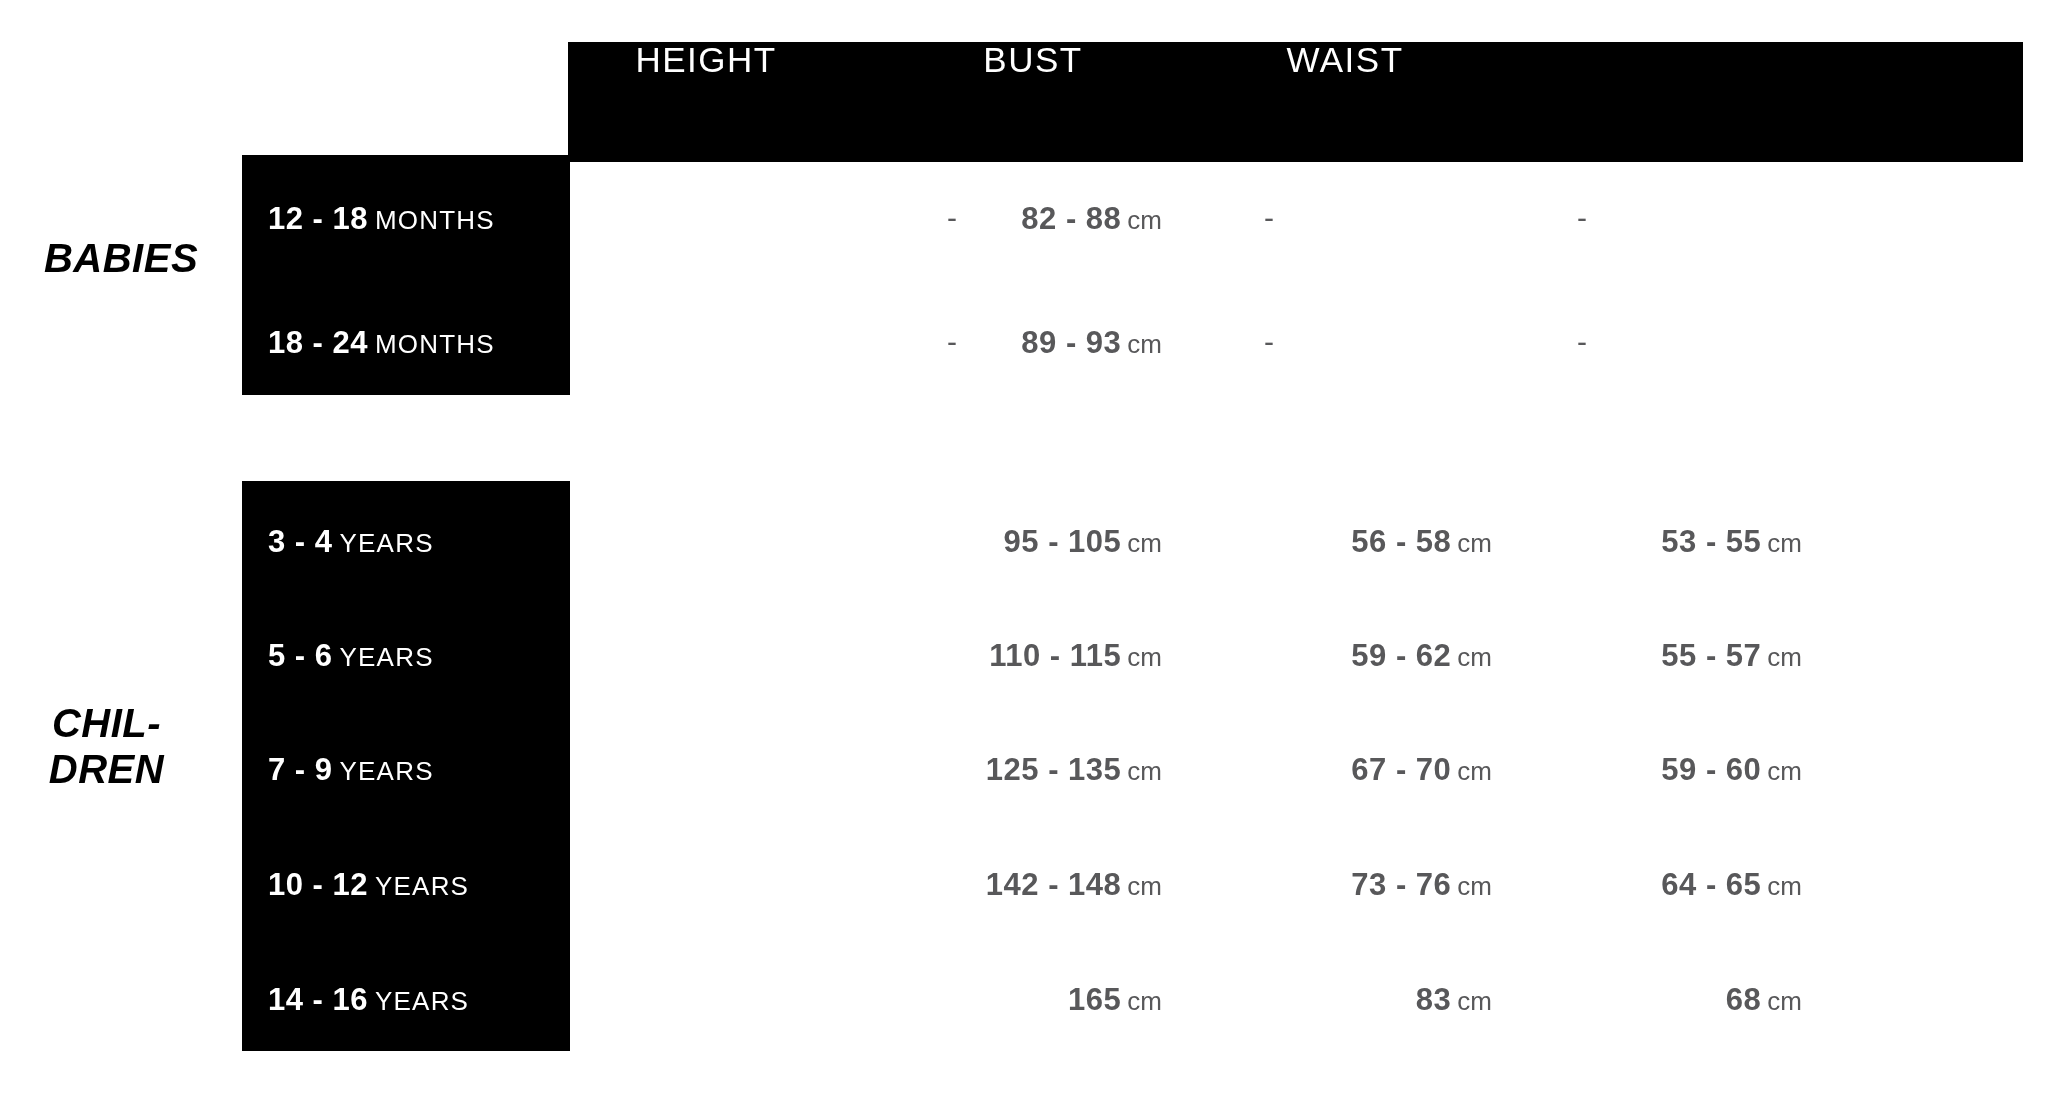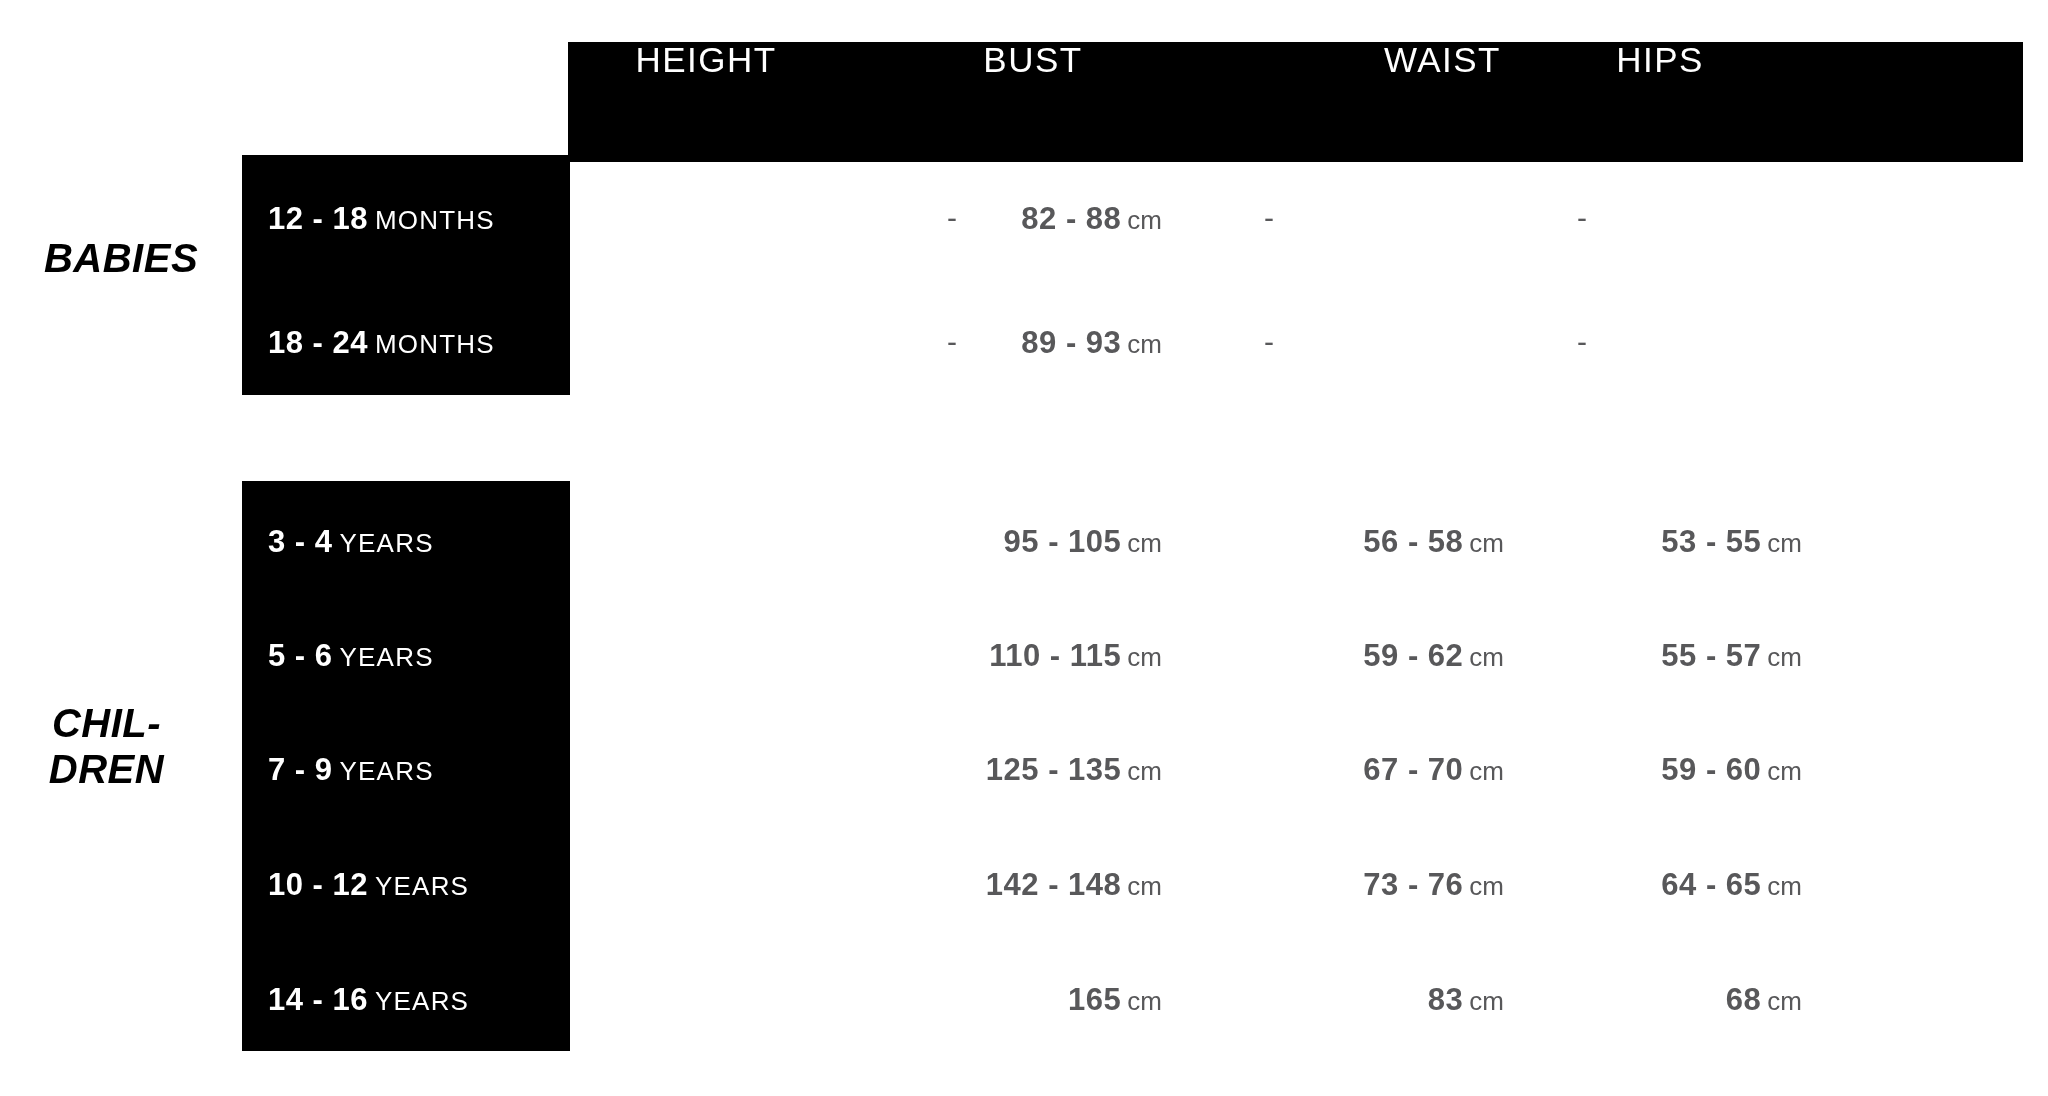--- a/index.html
+++ b/index.html
@@ -39,21 +39,21 @@
     line-height: 120px;
     color: #ffffff;
     font-size: 35px;
     letter-spacing: 1.5px;
     font-weight: 400;
     text-align: center;
     white-space: nowrap;
   }
   .hl-0 { left: 568px;  width: 276px; }
   .hl-1 { left: 908px;  width: 250px; }
-  .hl-2 { left: 1251px; width: 250px; text-align: right; }
+  .hl-2 { left: 1220px; width: 250px; }
   .hl-3 { left: 1535px; width: 250px; }
 
   
   .group-block {
     position: absolute;
     background: #000000;
   }
   #babies-block  { left: 242px; top: 155px; width: 328px; height: 240px; }
   #children-block{ left: 242px; top: 481px; width: 328px; height: 570px; }
 
@@ -120,39 +120,38 @@
     margin-left: 6px;
   }
   .val-dash {
     font-weight: 400;
     font-size: 30px;
     color: #58585a;
   }
 
   
   .vc-0 { left: 420px;  width: 500px; }
-  .vc-1 { left: 760px;  width: 490px; margin-left: 12px; }
+  .vc-1 { left: 760px;  width: 490px; }
   .vc-2 { left: 1080px; width: 480px; }
   .vc-3 { left: 1390px; width: 582px; }
 
   
   .dash-0 { left: 560px;  width: 300px; text-align: center; }
   .dash-1 { left: 877px;  width: 300px; text-align: center; }
   .dash-2 { left: 1190px; width: 300px; text-align: center; }
 </style>
 </head>
 <body>
 
 <div class="chart">
 
   <div class="header-bar"></div>
   <div class="header-label hl-1">BUST</div>
   <div class="header-label hl-0">HEIGHT</div>
   <div class="header-label hl-2">WAIST</div>
-  <div class="header-label hl-3">HIPS</div>
 
   <div class="group-block" id="babies-block"></div>
   <div class="group-title" id="babies-title">BABIES</div>
 
   <div class="row" style="top:201px;">
     <div class="age-cell">
       <span class="age-num">12 - 18</span><span class="age-unit">MONTHS</span>
     </div>
     <div class="val-cell vc-0">
       <span class="val-num">82 - 88</span><span class="val-unit">cm</span>

